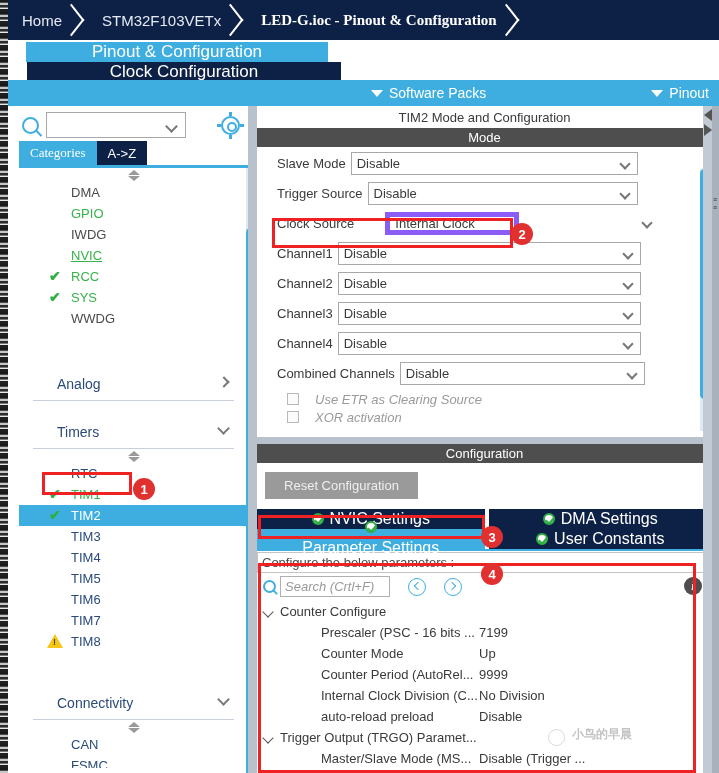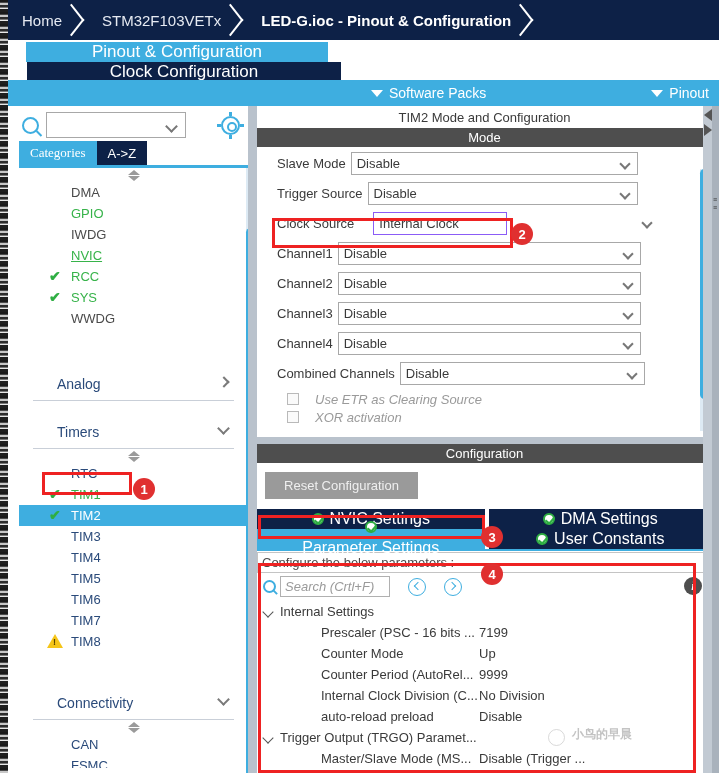--- a/index.html
+++ b/index.html
@@ -35,21 +35,21 @@
     position: absolute; left: 8px; top: 0; width: 711px; height: 40px;
     background: #0d2147;
     display: flex; align-items: center;
     overflow: hidden;
   }
   .crumb {
     display: flex; align-items: center; height: 40px;
     color: #e6eaf2; font-size: 15px; white-space: nowrap;
     padding-left: 14px;
   }
-  .crumb.active { color: #ffffff; font-weight: bold; }
+  .crumb.active { color: #ffffff; font-weight: bold; font-family: Liberation Serif, serif; }
   .crumb-sep {
     width: 26px; height: 40px; position: relative; flex: none;
   }
   .crumb-sep::before, .crumb-sep::after {
     content: ""; position: absolute; background: #ffffff;
     width: 2px; height: 21px; left: 8px;
   }
   .crumb-sep::before { top: 5px; transform: rotate(-38deg); transform-origin: top left; }
   .crumb-sep::after  { bottom: 5px; transform: rotate(38deg); transform-origin: bottom left; }
 
@@ -237,22 +237,22 @@
     font-size: 13px; color: #3a3a3a;
   }
   .mcombo .cv {
     position: absolute; right: 8px; top: 7px; width: 8px; height: 8px;
     border-right: 2px solid #777; border-bottom: 2px solid #777; transform: rotate(45deg);
   }
   .mcombo.nested {
     border: none; padding-left: 0;
   }
   .inner-box {
-    border: 1px solid #8b5cf6; height: 23px; width: 134px; display: flex;
-    align-items: center; padding-left: 5px; background: #fff; margin-left: 14px;
+    border: 5px solid #8b5cf6; height: 23px; width: 134px; display: flex;
+    align-items: center; padding-left: 5px; background: #fff; margin-left: 26px;
   }
   .chkrow {
     display: flex; align-items: center; height: 24px; padding-left: 30px; gap: 8px;
   }
   .chkbox {
     width: 12px; height: 12px; border: 1px solid #b9b9b9; background: #fafafa;
   }
   .chklabel { font-size: 13px; color: #9a9a9a; font-style: italic; margin-left: 8px; }
 
   
@@ -713,21 +713,21 @@
         <span class="navbtn next">
             <span class="ar"></span>
           </span>
         <span class="infoicon">i</span>
       </div>
 
       <div class="ptree">
 
         <div class="prow grp">
           <span class="tchev"></span>
-          <span>Internal Settings</span>
+          <span>Counter Configure</span>
         </div>
 
         <div class="prow">
           <span class="pname">Prescaler (PSC - 16 bits ...</span>
           <span class="pval">7199</span>
         </div>
         <div class="prow">
           <span class="pname">Counter Mode</span>
           <span class="pval">Up</span>
         </div>

